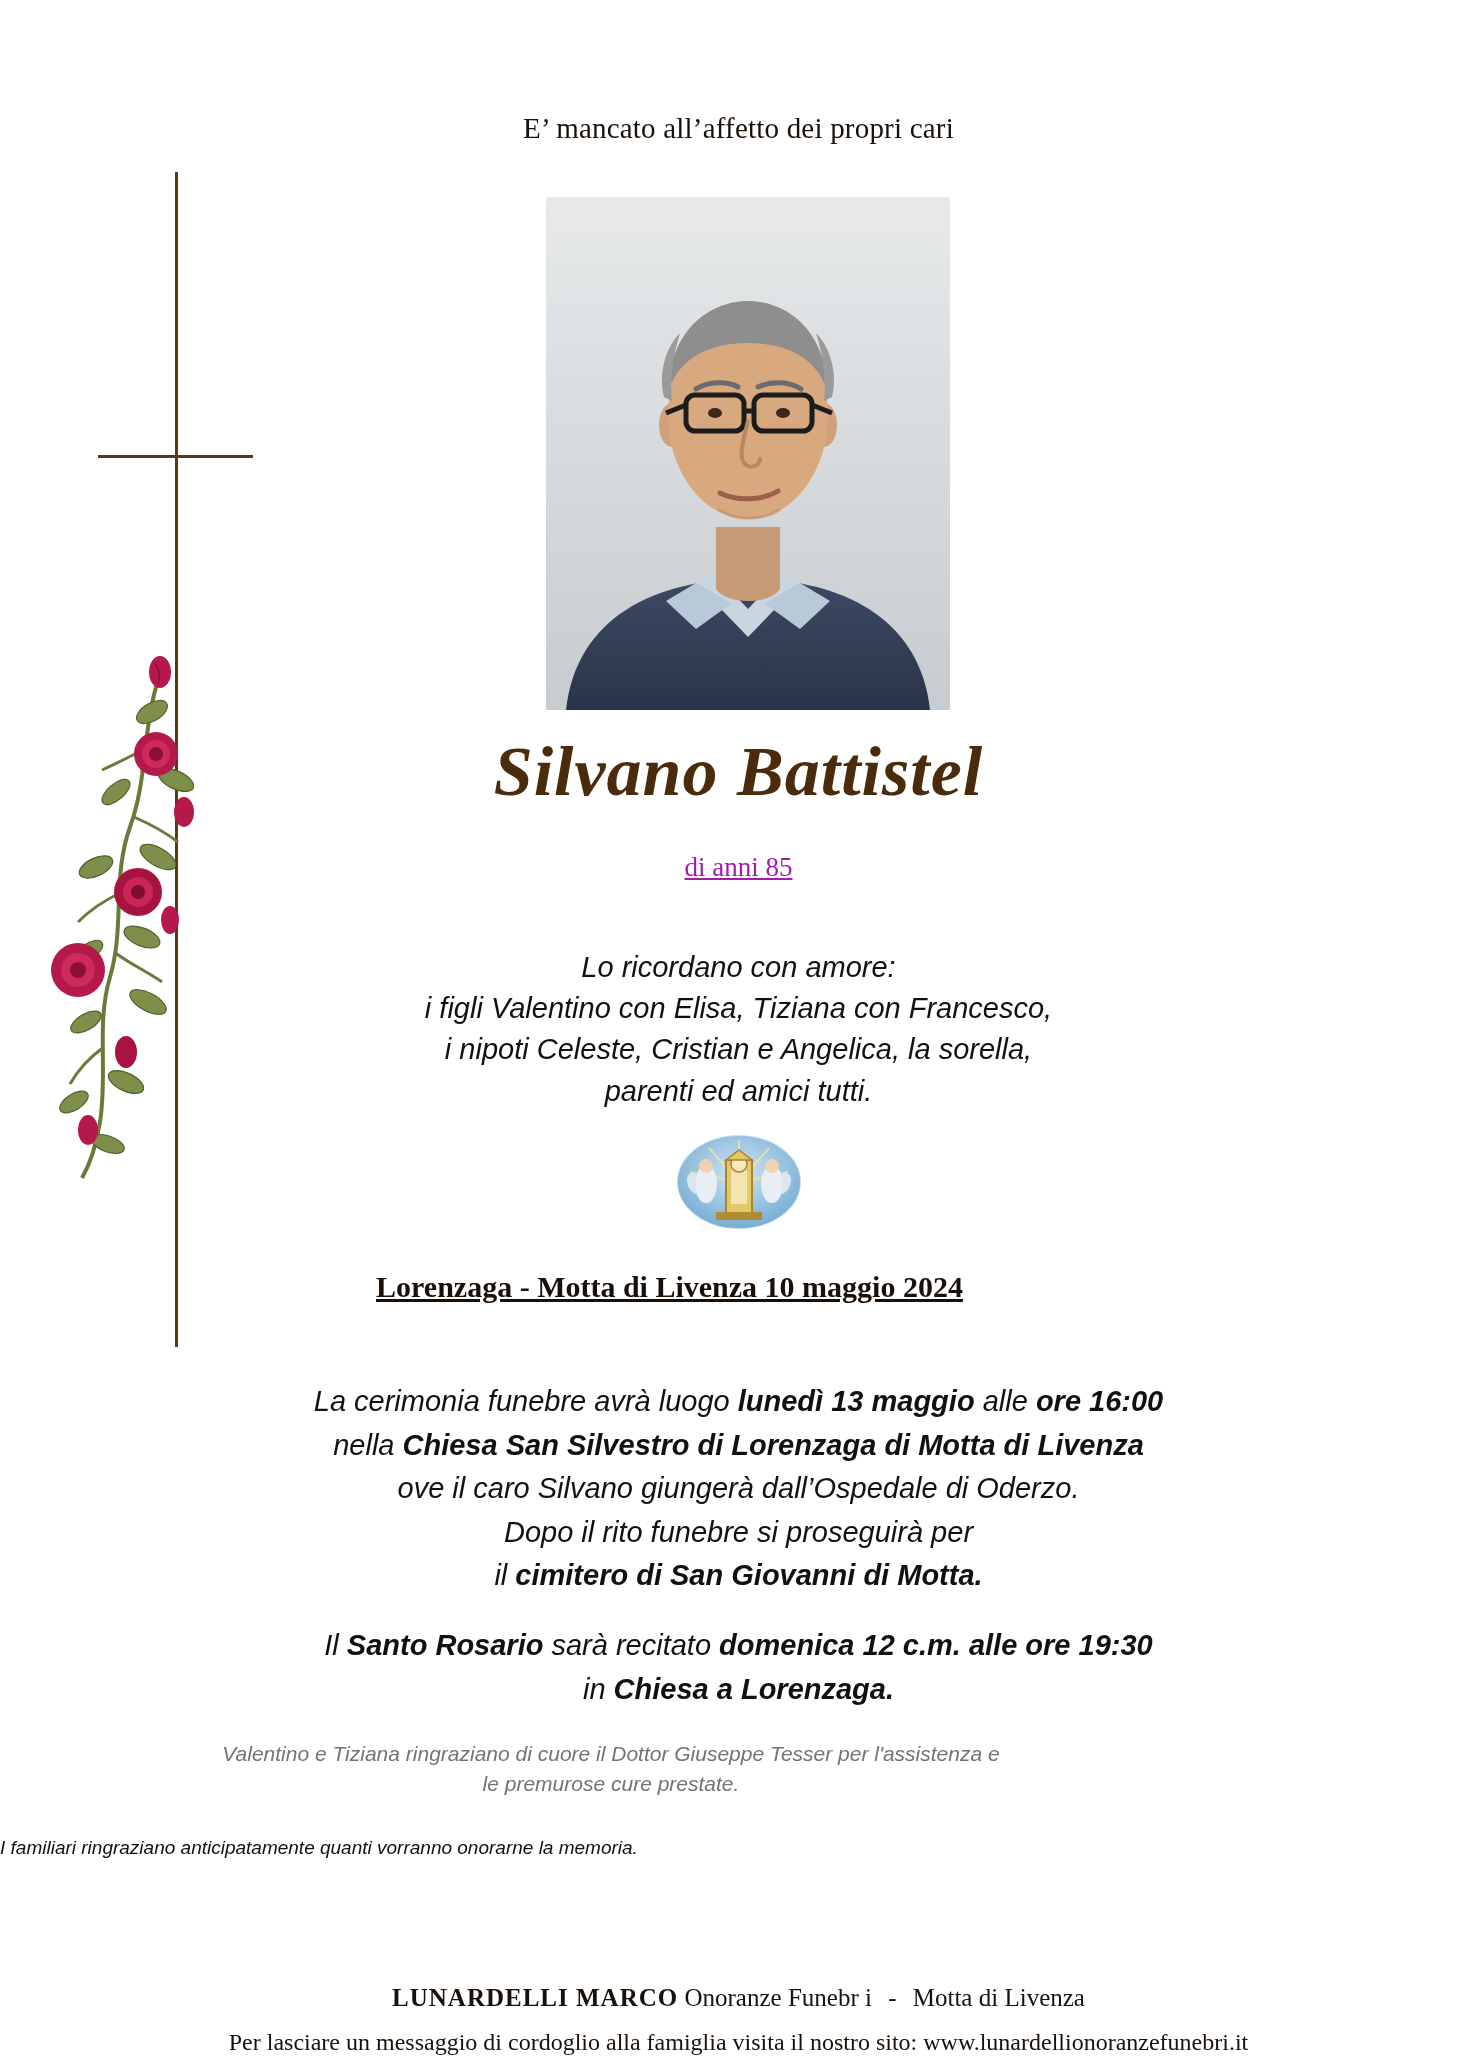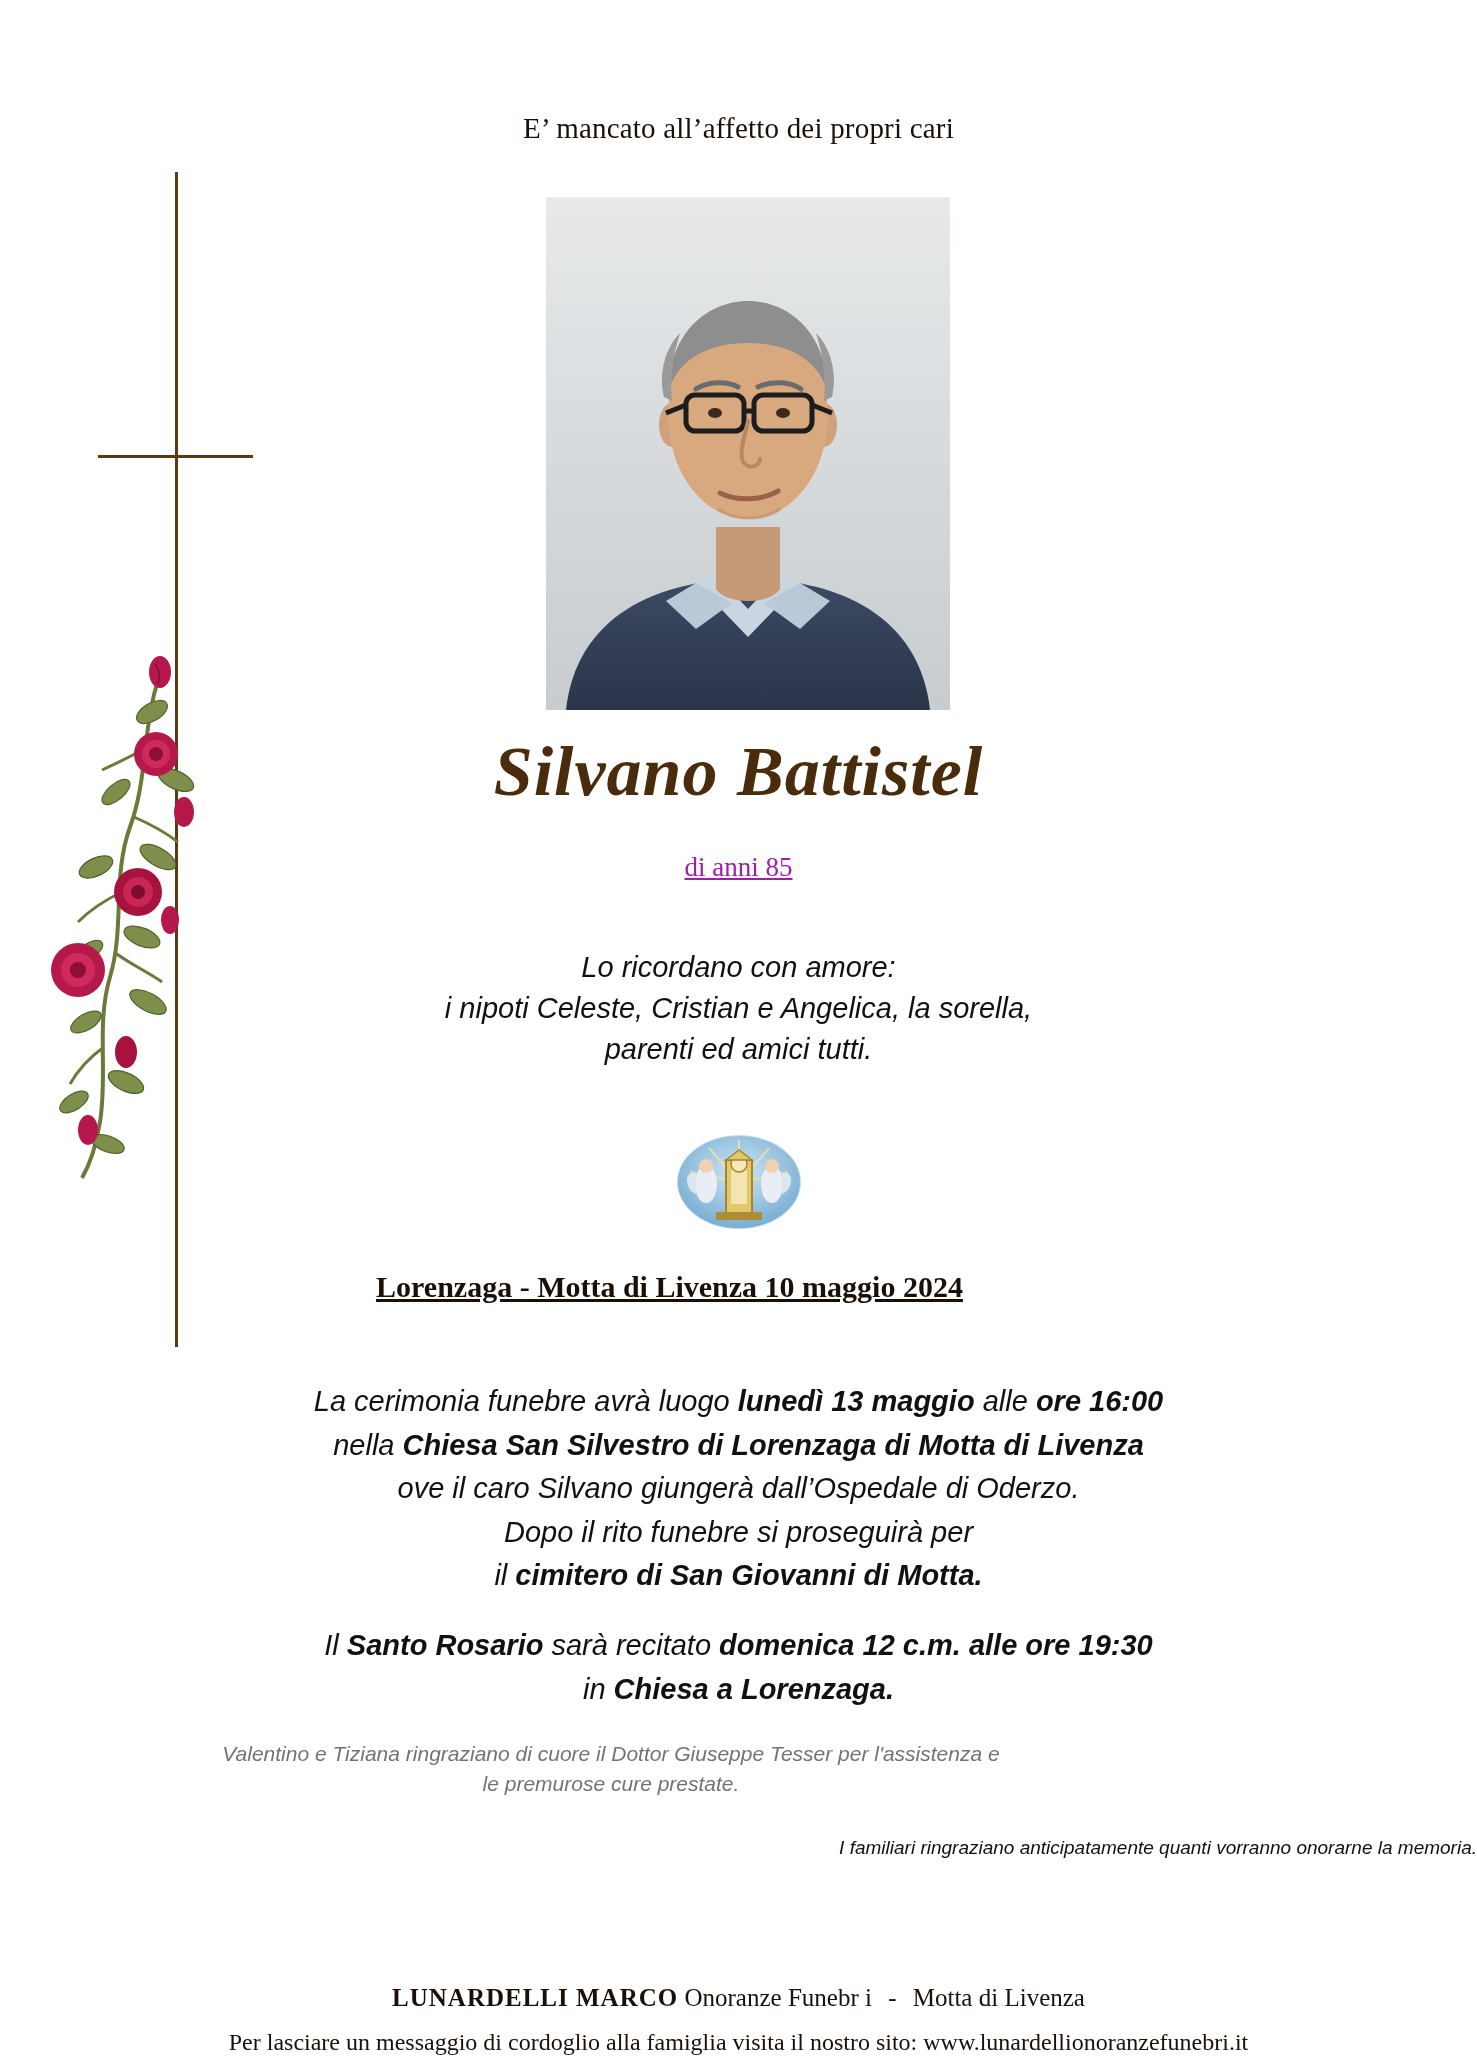--- a/index.html
+++ b/index.html
@@ -177,21 +177,21 @@
     font-style: italic;
     font-size: 21px;
     line-height: 1.45;
     color: #737373;
   }
   .thanks-family {
     position: absolute;
     top: 1825px;
     left: 0;
     width: 1477px;
-    text-align: right;
+    text-align: left;
     font-family: "Liberation Sans", sans-serif;
     font-style: italic;
     font-size: 19px;
     color: #111111;
   }
 
   
   .footer-agency {
     position: absolute;
     top: 1972px;
@@ -352,20 +352,21 @@
     </svg>
   </div>
 
   <div class="deceased-name">Silvano Battistel</div>
   <div class="deceased-age">
     <span>di anni 85</span>
   </div>
 
   <div class="mourners">
     <div>Lo ricordano con amore:</div>
+    <div>i figli Valentino con Elisa, Tiziana con Francesco,</div>
     <div>i nipoti Celeste, Cristian e Angelica, la sorella,</div>
     <div>parenti ed amici tutti.</div>
   </div>
 
   <div class="emblem">
     <svg width="126" height="96" viewBox="0 0 126 96" xmlns="http://www.w3.org/2000/svg">
       <defs>
         <radialGradient id="sky" cx="50%" cy="40%" r="65%">
           <stop offset="0%" stop-color="#cfe6f5"></stop>
           <stop offset="100%" stop-color="#6fa8cf"></stop>

